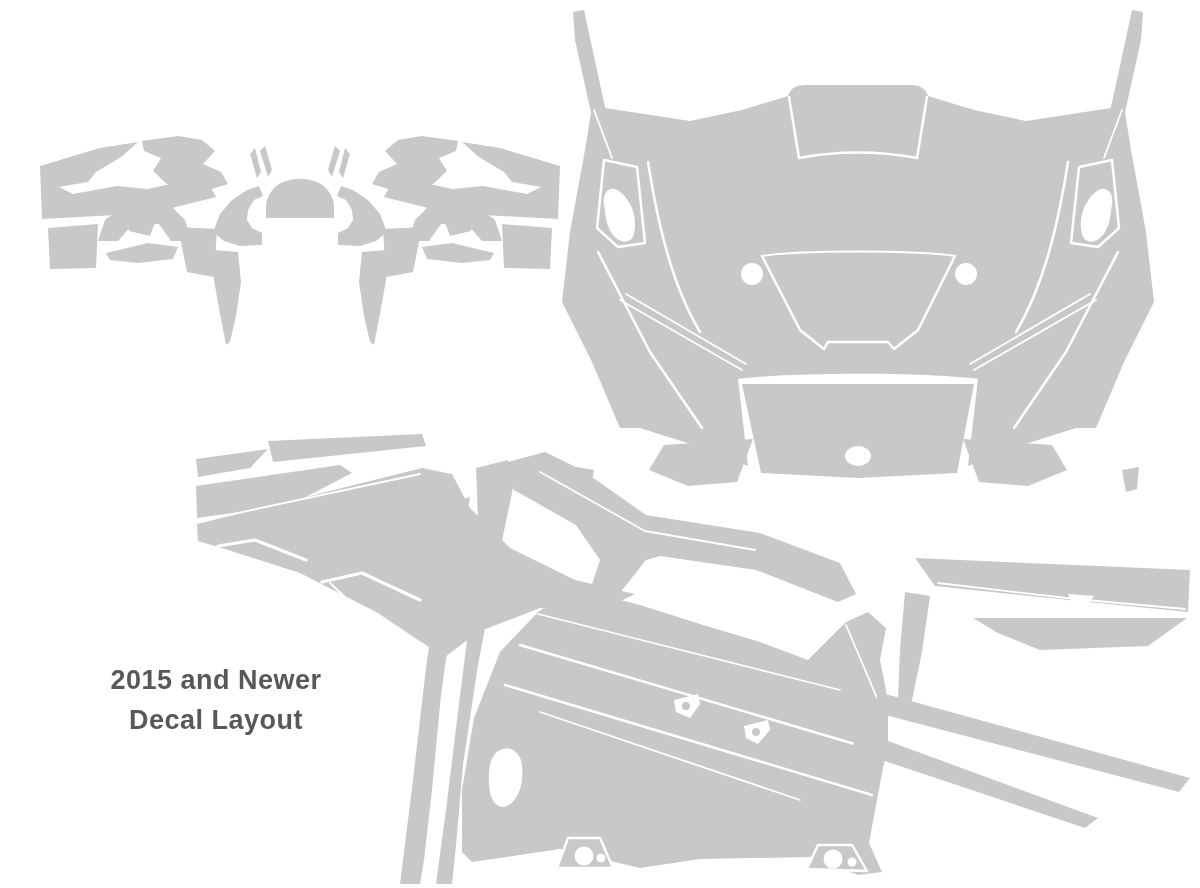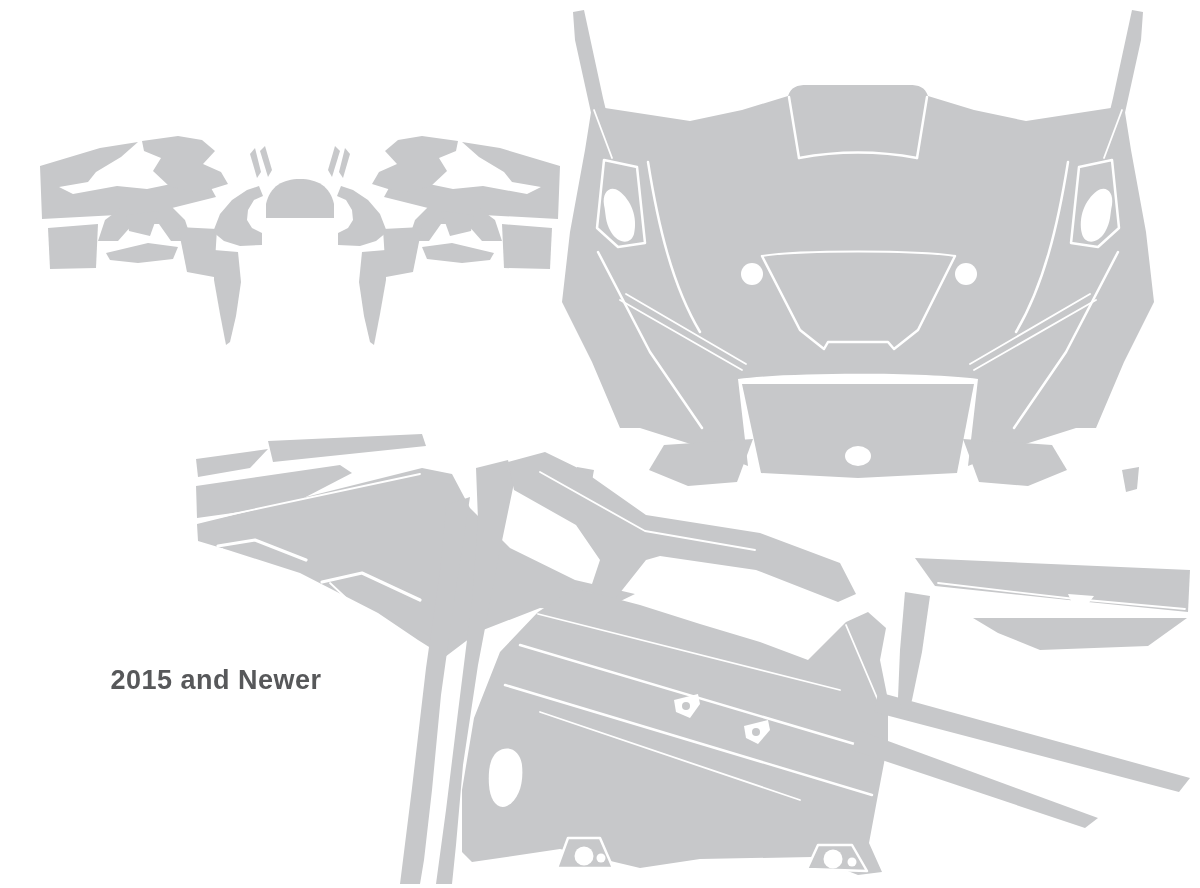--- a/index.html
+++ b/index.html
@@ -156,14 +156,15 @@
       <path class="decal" d="M973,618 L1187,618 L1148,646 L1040,650 L998,633 Z"></path>
 
       <path class="decal" d="M878,692 L1190,778 L1179,792 L874,712 Z"></path>
       <path class="decal" d="M858,730 L1098,818 L1085,828 L852,750 Z"></path>
       <path class="decal" d="M905,592 L930,596 L922,652 L912,700 L905,718 L898,698 L900,650 Z"></path>
     </g>
   </svg>
 
   <div class="title-block">
     <div>2015 and Newer</div>
+    <div>Decal Layout</div>
   </div>
 </div>
 
 </body></html>

